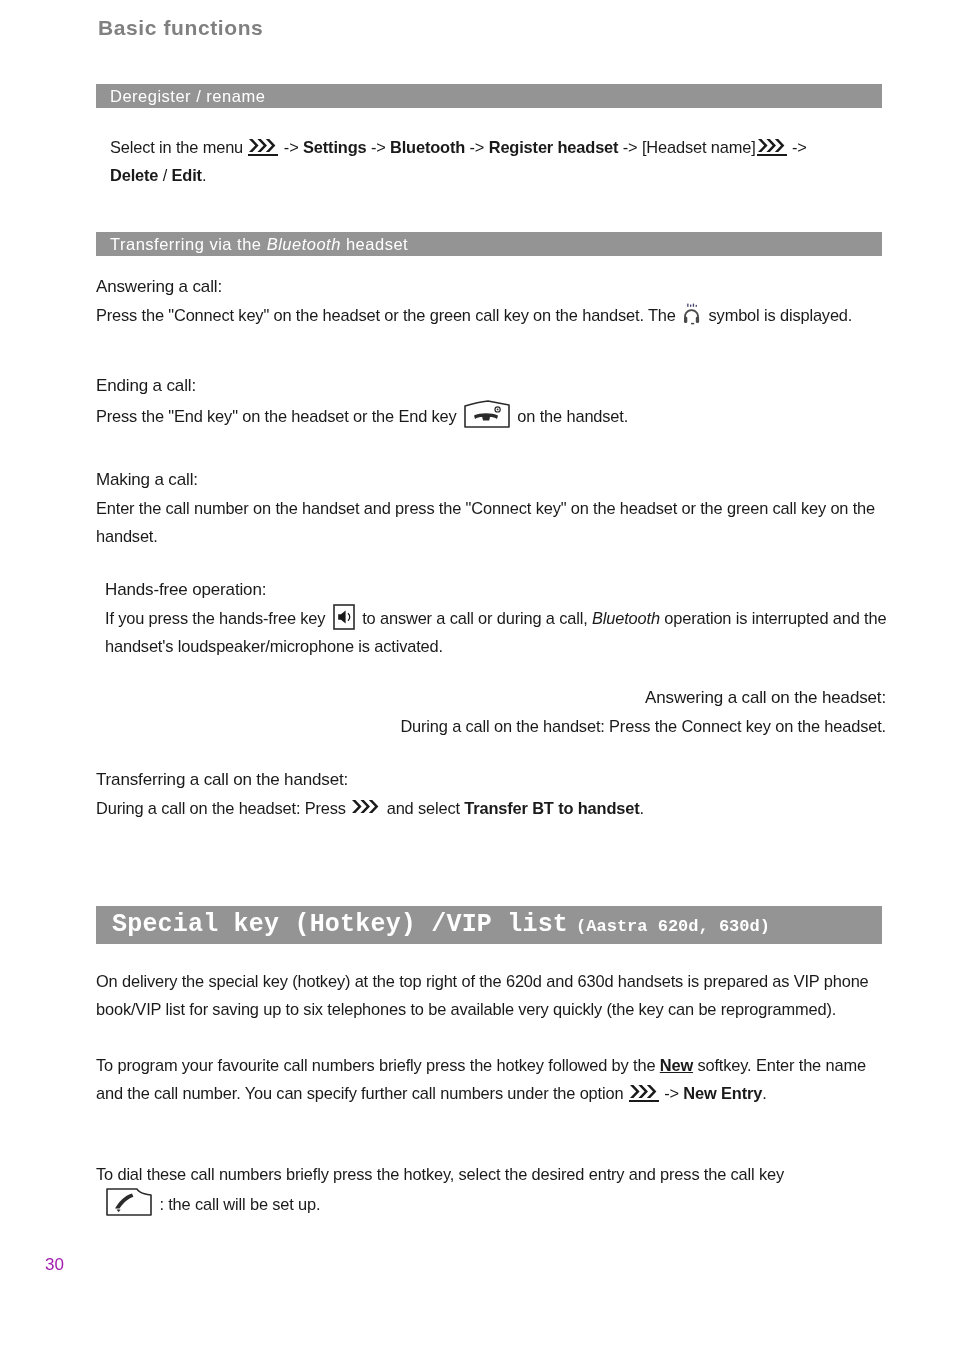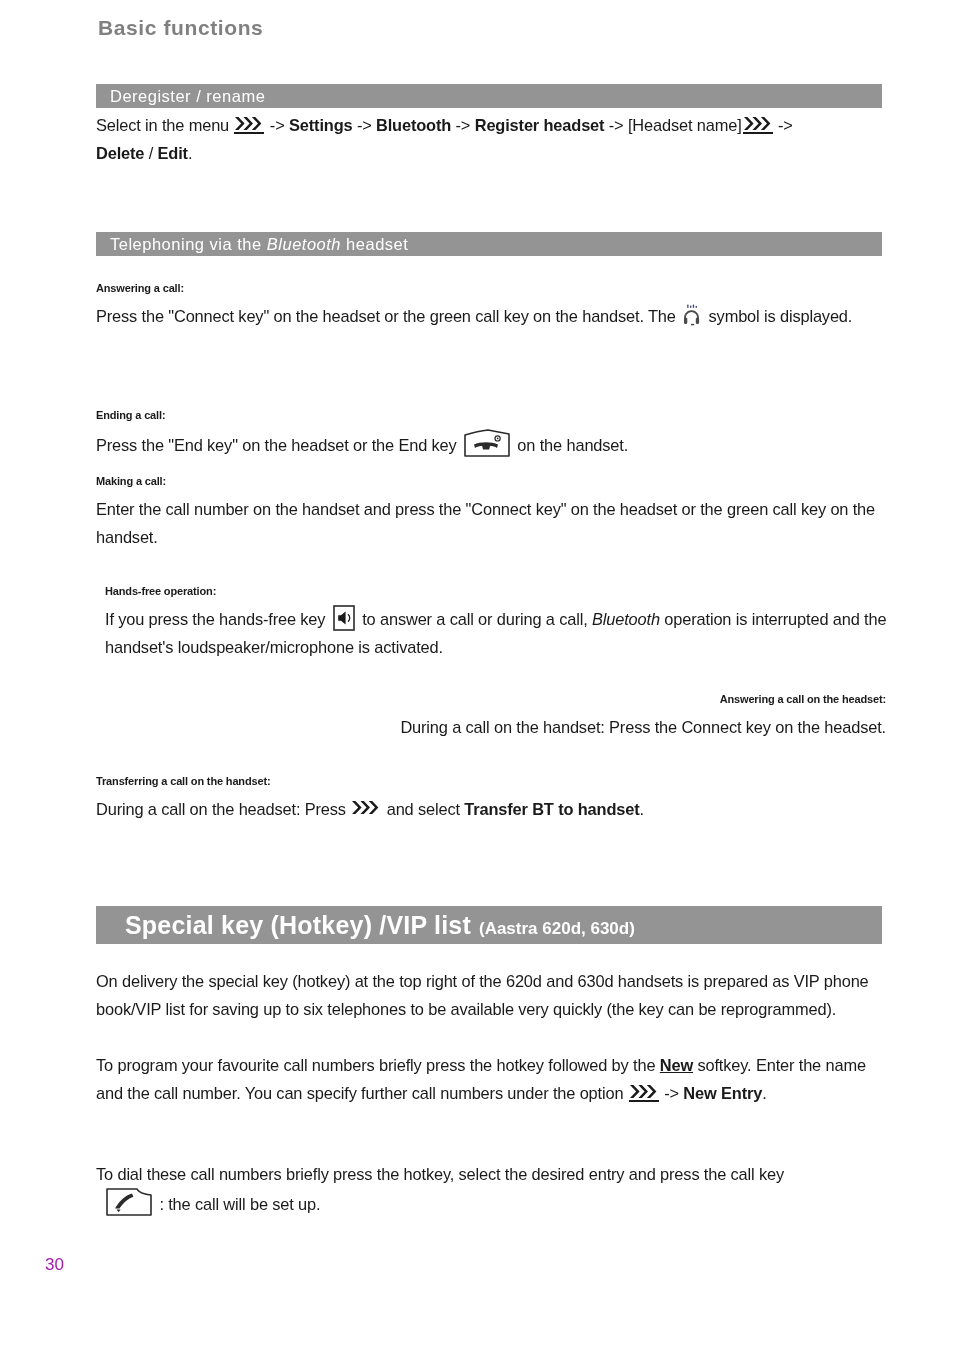--- a/index.html
+++ b/index.html
@@ -47,24 +47,25 @@
     height: 24px;
     line-height: 24px;
     padding-left: 14px;
     font-size: 16.5px;
     letter-spacing: 0.5px;
     font-weight: 400;
   }
   .bar.chapter {
     height: 38px;
     line-height: 38px;
-    padding-left: 29px;
+    padding-left: 16px;
     font-size: 25px;
     font-weight: 700;
     letter-spacing: 0.2px;
+    font-family: Liberation Mono, monospace;
   }
   .bar.chapter .chapter-sub {
     font-size: 17px;
     font-weight: 600;
     letter-spacing: 0px;
     padding-left: 8px;
   }
   .bar .ital { font-style: italic; }
 
   
@@ -76,22 +77,22 @@
     line-height: 28px;
     color: #1a1a1a;
     font-weight: 400;
     letter-spacing: -0.15px;
   }
   .txt b, .bold { font-weight: 700; }
   .txt i, .ital { font-style: italic; }
   .u-bold { font-weight: 700; text-decoration: underline; }
 
   .lead {
-    font-weight: 700;
-    font-size: 11px;
+    font-weight: 400;
+    font-size: 17px;
   }
 
   
   .chev {
     display: inline-block;
     position: relative;
     vertical-align: baseline;
     line-height: 1;
     margin: 0 1px;
   }
@@ -135,58 +136,58 @@
 <body>
 
 <div class="page">
 
   <div class="running-head">Basic functions</div>
 
   <div class="bar sub" style="top:84px;">
     <span>Deregister / rename</span>
   </div>
 
-  <div class="txt" style="top:111px;">
+  <div class="txt" style="top:133px;margin-left:14px;">
     <span>Select in the menu </span><span class="chev underlined"><svg width="30" height="15" viewBox="0 0 30 15">
           <g fill="#1a1a1a">
             <path d="M1 1 L7.2 7.5 L1 14 L4.4 14 L10.6 7.5 L4.4 1 Z"></path>
             <path d="M9.4 1 L15.6 7.5 L9.4 14 L12.8 14 L19 7.5 L12.8 1 Z"></path>
             <path d="M17.8 1 L24 7.5 L17.8 14 L21.2 14 L27.4 7.5 L21.2 1 Z"></path>
           </g>
         </svg></span><span> -&gt; </span><b>Settings</b><span> -&gt; </span><b>Bluetooth</b><span> -&gt; </span><b>Register headset</b><span> -&gt; </span><span>[Headset name]</span><span class="chev underlined"><svg width="30" height="15" viewBox="0 0 30 15">
           <g fill="#1a1a1a">
             <path d="M1 1 L7.2 7.5 L1 14 L4.4 14 L10.6 7.5 L4.4 1 Z"></path>
             <path d="M9.4 1 L15.6 7.5 L9.4 14 L12.8 14 L19 7.5 L12.8 1 Z"></path>
             <path d="M17.8 1 L24 7.5 L17.8 14 L21.2 14 L27.4 7.5 L21.2 1 Z"></path>
           </g>
         </svg></span><span> -&gt; </span><br><b>Delete</b><span> / </span><b>Edit</b><span>.</span>
   </div>
 
   <div class="bar sub" style="top:232px;">
-    <span>Telephoning via the </span><span class="ital">Bluetooth</span><span> headset</span>
+    <span>Transferring via the </span><span class="ital">Bluetooth</span><span> headset</span>
   </div>
 
   <div class="txt" style="top:272px;">
     <span class="lead">Answering a call:</span><br><span>Press the "Connect key" on the headset or the green call key on the handset.  The </span><span class="headsetsym"><svg width="20" height="22" viewBox="0 0 20 22">
           <g fill="#3b3f6b">
             <rect x="5.2" y="0.6" width="1.3" height="3.2"></rect>
             <rect x="8.0" y="1.6" width="1.3" height="2.2"></rect>
             <rect x="10.8" y="0.6" width="1.3" height="3.2"></rect>
             <rect x="13.6" y="1.9" width="1.3" height="1.9"></rect>
           </g>
           <g fill="none" stroke="#4a4a4a" stroke-width="1.7">
             <path d="M3.6 16.3 A6.5 6.5 0 1 1 15.4 16.3"></path>
           </g>
           <rect x="2.0" y="13.6" width="3.3" height="6.4" rx="1.5" fill="#4a4a4a"></rect>
           <rect x="13.8" y="13.6" width="3.3" height="6.4" rx="1.5" fill="#4a4a4a"></rect>
           <path d="M9.0 20.6 h3.2" stroke="#4a4a4a" stroke-width="1.5" fill="none"></path>
         </svg></span><span> symbol is displayed.</span>
   </div>
 
-  <div class="txt" style="top:399px;">
+  <div class="txt" style="top:371px;">
     <span class="lead">Ending a call:</span><br><span>Press the "End key" on the headset or the End key </span><span class="keyicon"><svg width="46" height="28" viewBox="0 0 46 28">
           <path d="M1 27 L1 6 C1 6 14 2 24 1 L45 5 L45 27 Z" fill="#ffffff" stroke="#2b2b2b" stroke-width="1.6" stroke-linejoin="round"></path>
           <g fill="#2b2b2b">
             <path d="M10 15.5 C16 12.5 28 12.5 34 15.5 L33 19 C31 17.4 28.5 17.0 26 17.0 L25.2 20.6 L19 20.6 L18.2 17.0 C15.6 17.0 13.2 17.4 11 19 Z"></path>
             <circle cx="33.6" cy="9.4" r="2.6" fill="none" stroke="#2b2b2b" stroke-width="1.2"></circle>
             <circle cx="33.6" cy="9.4" r="0.9"></circle>
           </g>
         </svg></span><span> on the handset.</span>
   </div>
 

